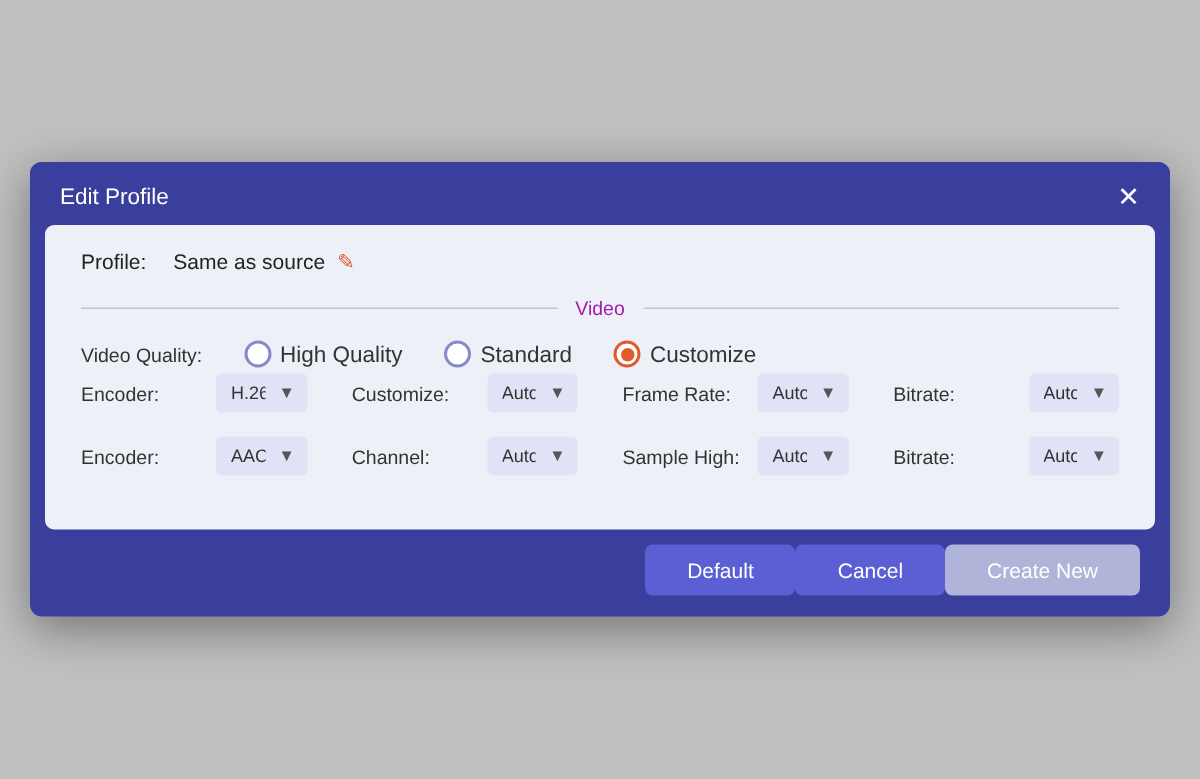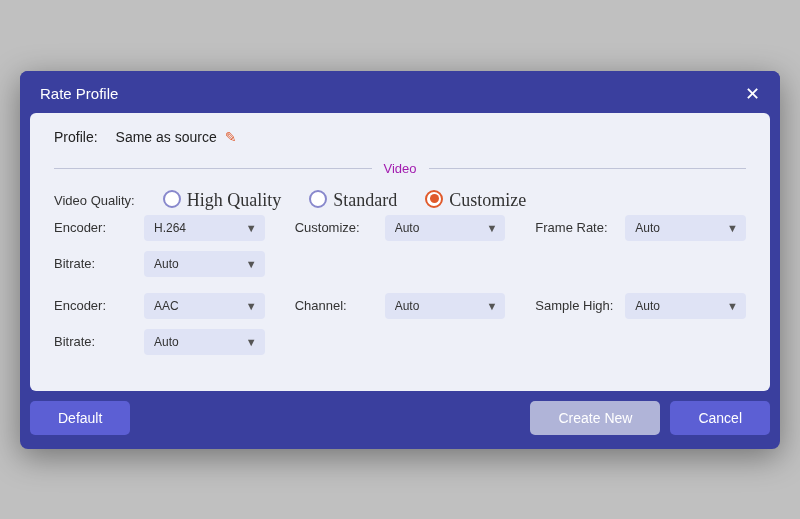--- a/index.html
+++ b/index.html
@@ -81,21 +81,21 @@
       height: 1px;
       background: #c0c4d8;
     }
     .section-title {
       color: #a21caf;
       font-size: 13px;
       padding: 0 12px;
     }
     .form-grid {
       display: grid;
-      grid-template-columns: 1fr 1fr 1fr;
+      grid-template-columns: 1fr 1fr 1fr 1fr;
       gap: 10px 30px;
     }
     .form-row {
       display: flex;
       align-items: center;
       gap: 10px;
     }
     .form-label {
       font-size: 13px;
       color: #333;
@@ -104,26 +104,25 @@
     }
     .radio-group {
       display: flex;
       align-items: center;
       gap: 28px;
       grid-column: 1 / -1;
       margin-bottom: 4px;
     }
     .radio-item {
       display: flex;
-      align-items: flex-start;
+      align-items: center;
       gap: 6px;
-      font-size: 18px;
+      font-size: 15px;
       color: #333;
       cursor: pointer;
-      font-family: Liberation Serif, serif;
     }
     .radio-outer {
       width: 18px;
       height: 18px;
       border-radius: 50%;
       border: 2px solid #8888cc;
       display: flex;
       align-items: center;
       justify-content: center;
       background: #fff;
@@ -158,21 +157,21 @@
       position: absolute;
       right: 8px;
       top: 50%;
       transform: translateY(-50%);
       pointer-events: none;
       color: #555;
       font-size: 11px;
     }
     .footer {
       display: flex;
-      justify-content: space-between;
+      justify-content: flex-end;
       align-items: center;
       padding: 0 10px 14px 10px;
     }
     .btn {
       padding: 9px 28px;
       border-radius: 5px;
       border: none;
       font-size: 14px;
       cursor: pointer;
       font-weight: 500;
@@ -193,21 +192,21 @@
     .footer-right {
       display: flex;
       gap: 0;
     }
   </style>
 </head>
 <body>
 
 <div class="dialog">
   <div class="title-bar">
-    <span class="title-bar-text">Rate Profile</span>
+    <span class="title-bar-text">Edit Profile</span>
     <button class="close-btn">✕</button>
   </div>
   <div class="content">
 
     <div class="profile-row">
       <span class="profile-label">Profile:</span>
       <span class="profile-value">Same as source</span>
       <span class="edit-icon">✎</span>
     </div>
 
@@ -343,17 +342,17 @@
             <span class="select-arrow">▼</span>
           </div>
         </div>
       </div>
     </div>
   </div>
 
   <div class="footer">
     <button class="btn btn-default">Default</button>
     <div class="footer-right">
+      <button class="btn btn-cancel">Cancel</button>
       <button class="btn btn-create">Create New</button>
-      <button class="btn btn-cancel">Cancel</button>
     </div>
   </div>
 </div>
 
 </body></html>

